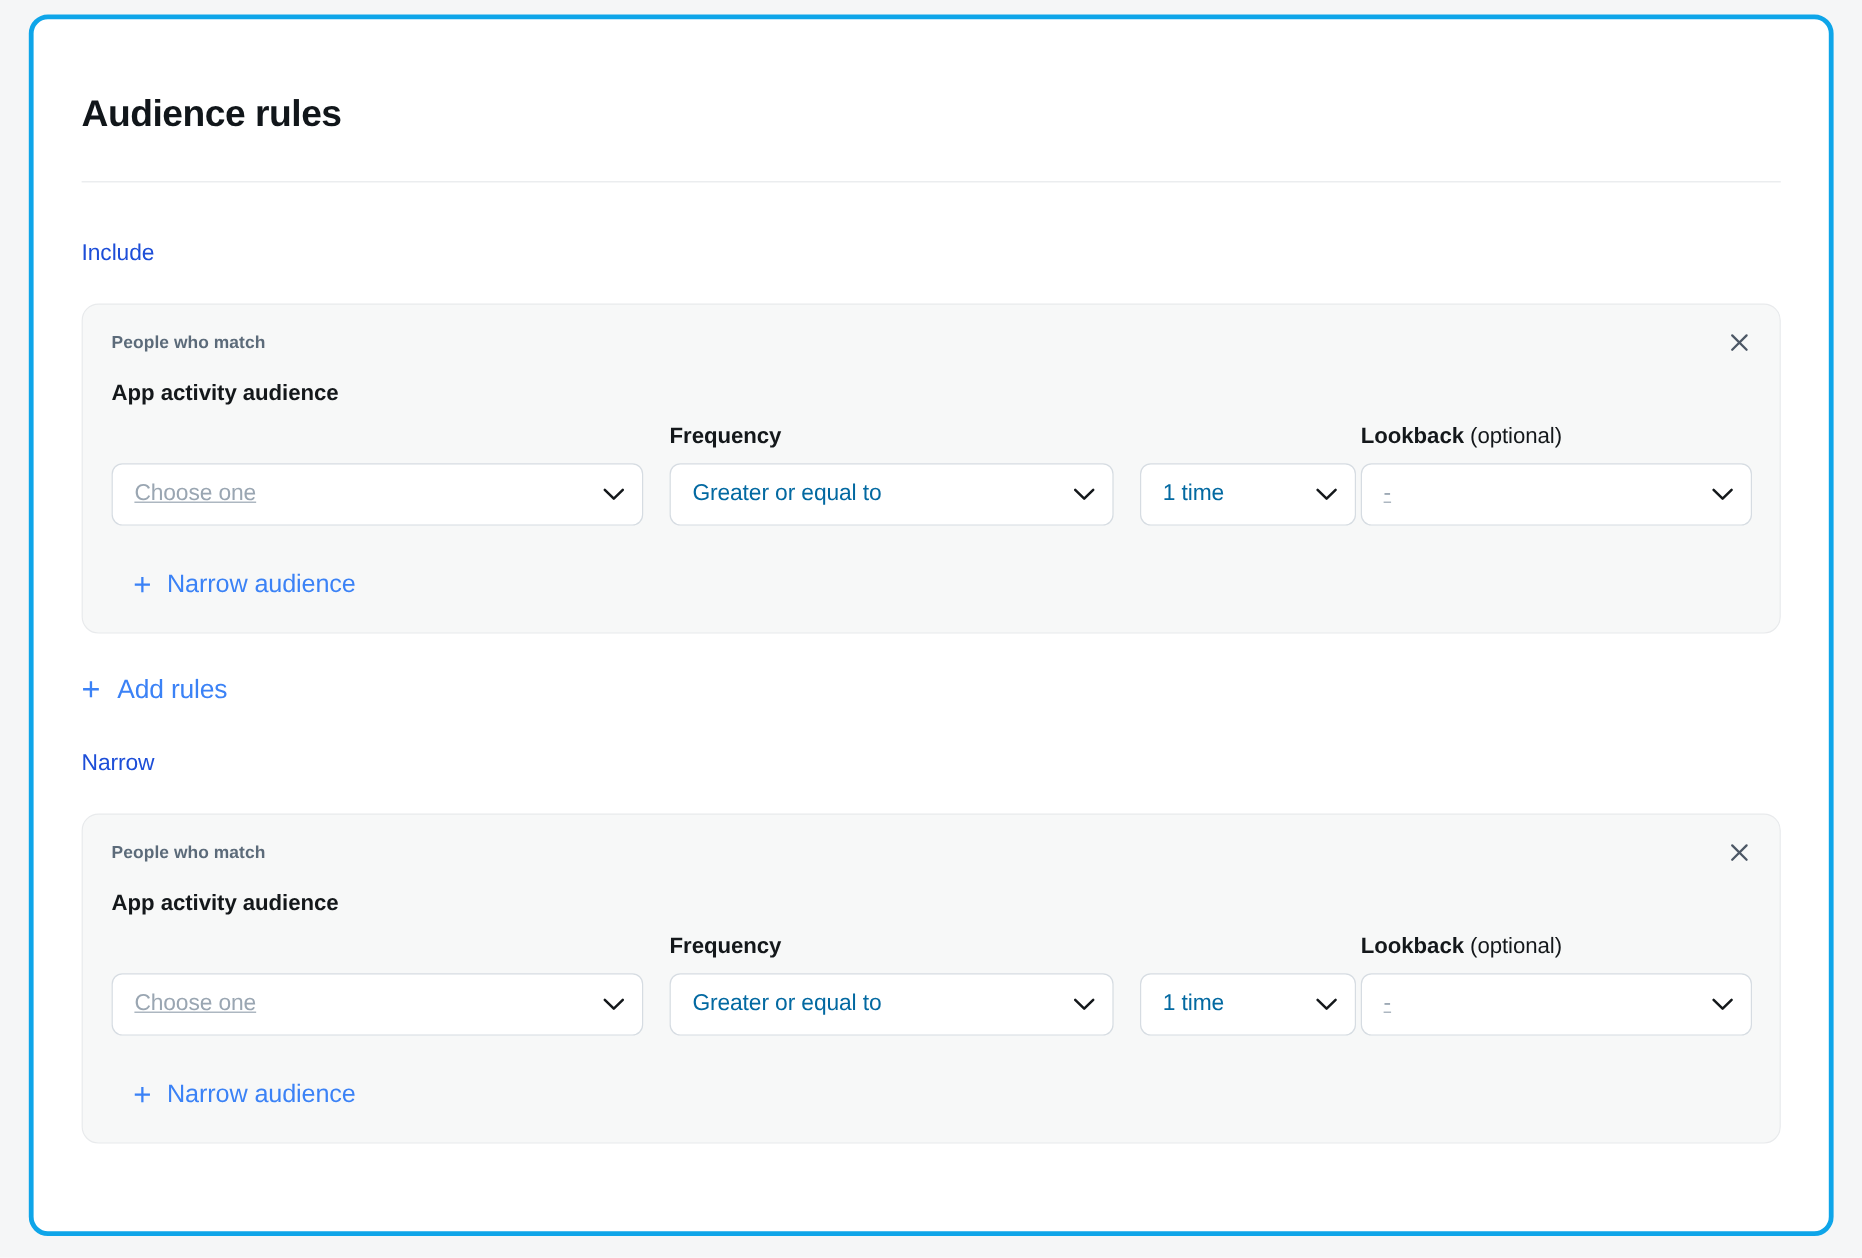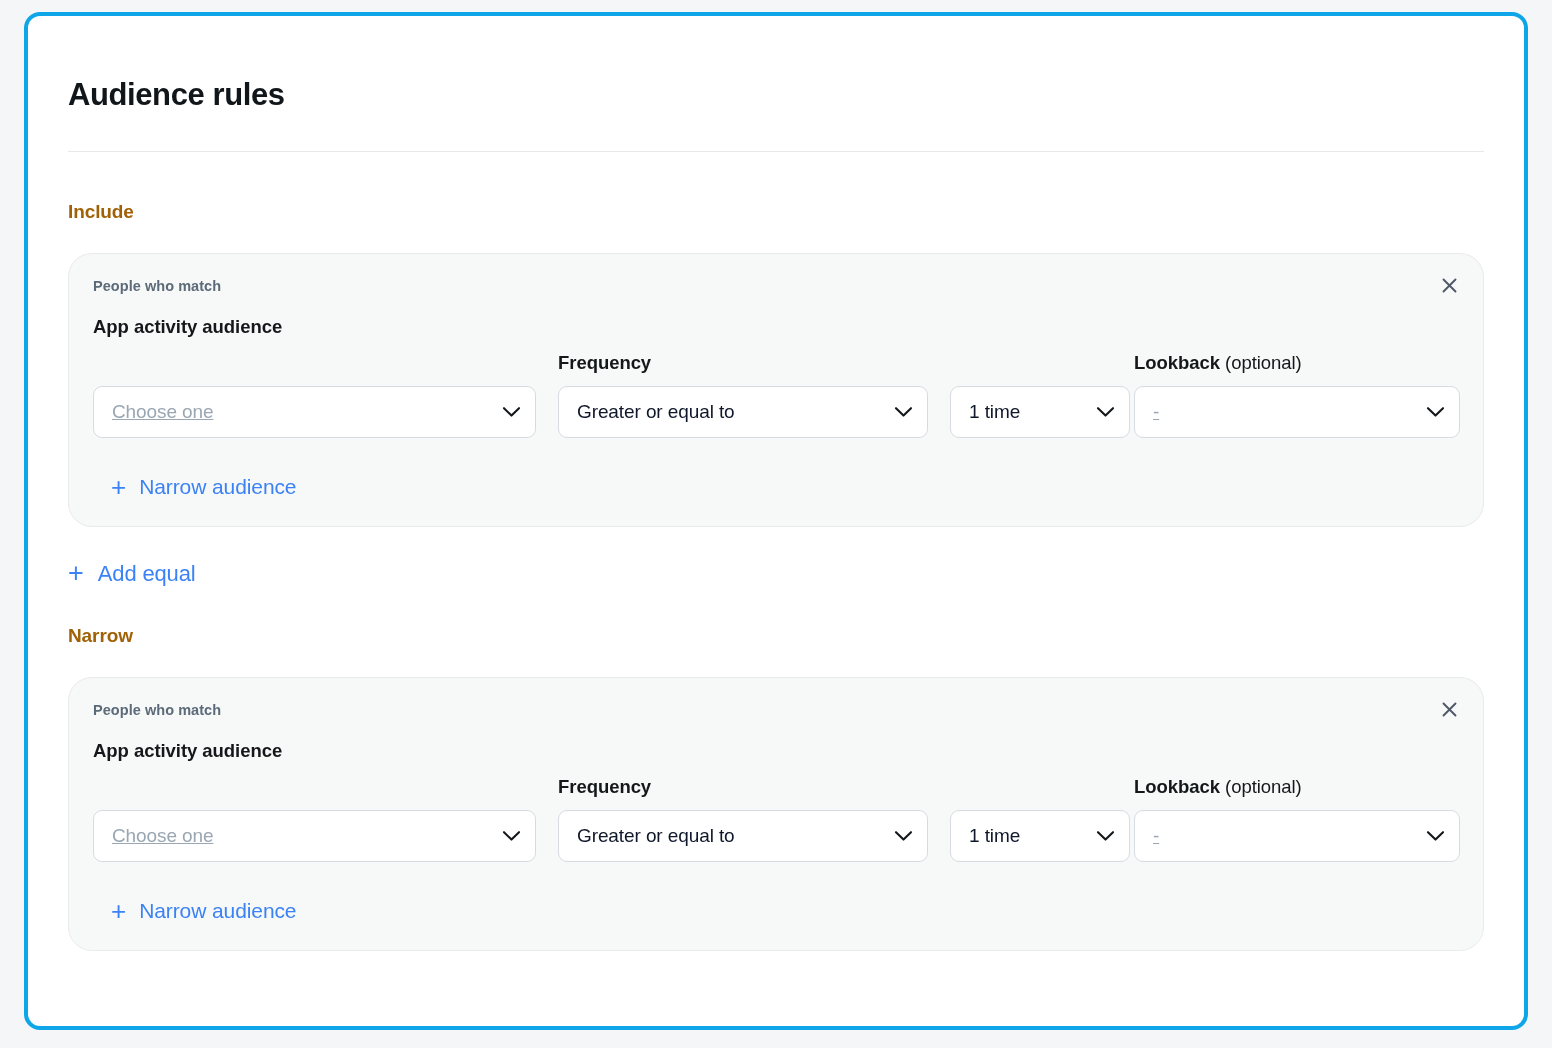--- a/index.html
+++ b/index.html
@@ -42,35 +42,35 @@
   }
   .divider {
     height: 1px;
     background: #e6e9ec;
     margin-top: 39px;
   }
 
   
   .section-title {
     font-size: 19px;
-    font-weight: 700;
-    color: #a16207;
+    font-weight: 400;
+    color: #1d4ed8;
     letter-spacing: -0.1px;
     margin: 0;
   }
   .section-include .section-title { padding-top: 49px; }
   .section-exclude .section-title { padding-top: 38px; }
 
   
   .rule-card {
     position: relative;
     margin-top: 30px;
     background: #f7f8f8;
     border: 1px solid #e8eaec;
-    border-radius: 24px;
+    border-radius: 14px;
     padding: 24px 24px 26px 24px;
   }
 
   .card-eyebrow {
     font-size: 14.5px;
     font-weight: 700;
     color: #5c6b7a;
     letter-spacing: 0.05px;
     margin: 0 0 22px 0;
   }
@@ -115,21 +115,21 @@
     background: #ffffff;
     border: 1px solid #d6dce2;
     border-radius: 9px;
     display: flex;
     align-items: center;
     padding: 0 14px 0 18px;
     cursor: pointer;
   }
   .select .value {
     font-size: 19px;
-    color: #0f172a;
+    color: #0369a1;
     letter-spacing: -0.1px;
     white-space: nowrap;
   }
   .select .value.placeholder { color: #9aa6b2; text-decoration: underline; }
   .select .chev {
     margin-left: auto;
     display: flex;
     align-items: center;
     color: #14181b;
     padding-left: 10px;
@@ -251,21 +251,21 @@
         </div>
 
         <button class="link-add narrow-link">
           <span class="plus">+</span>
           <span class="txt">Narrow audience</span>
         </button>
       </div>
 
       <button class="link-add add-people-link">
         <span class="plus">+</span>
-        <span class="txt">Add equal</span>
+        <span class="txt">Add rules</span>
       </button>
     </section>
 
     <section class="section-exclude">
       <h2 class="section-title">Narrow</h2>
 
       <div class="rule-card">
         <p class="card-eyebrow">People who match</p>
 
         <button class="close-btn">

